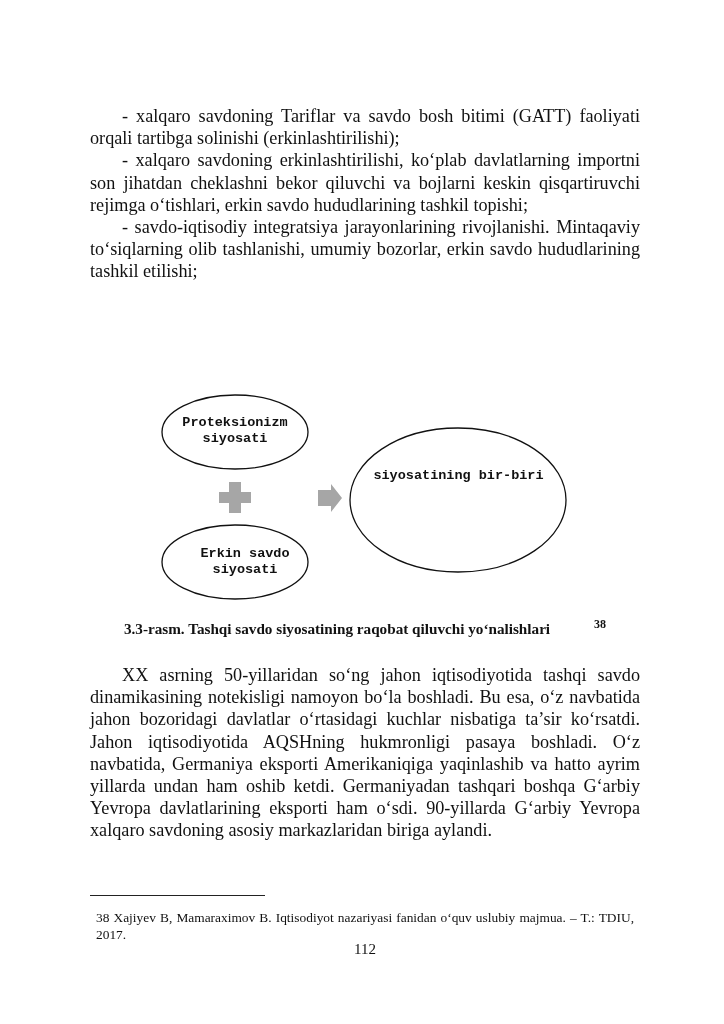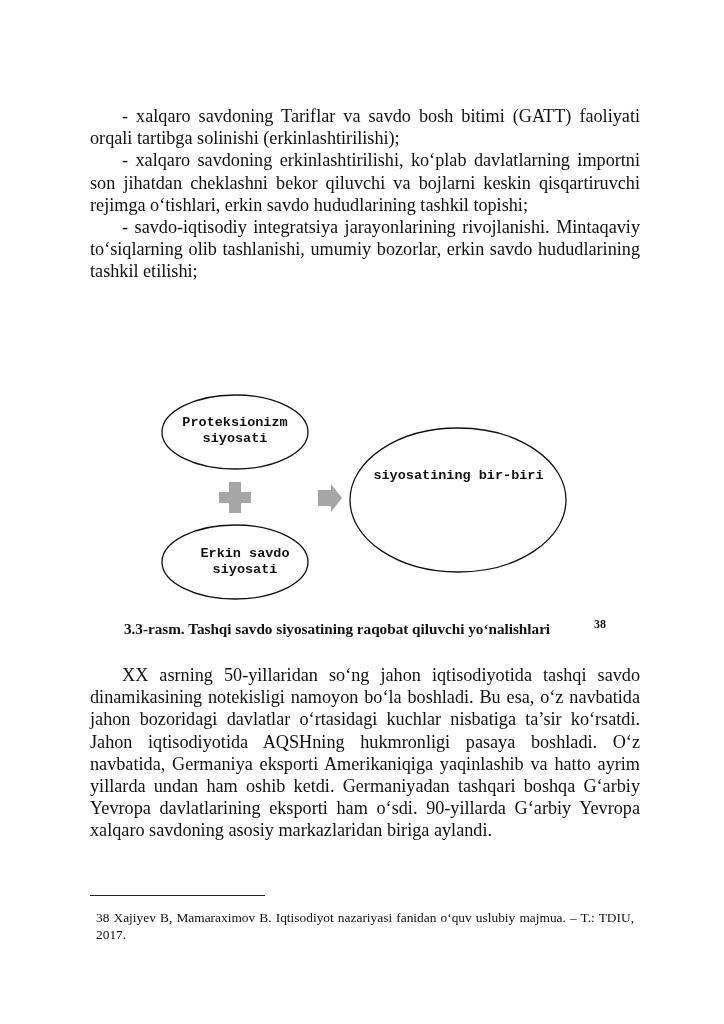--- a/index.html
+++ b/index.html
@@ -161,14 +161,15 @@
   <div class="text-block" id="block2">
     <p>XX asrning 50-yillaridan so‘ng jahon iqtisodiyotida tashqi savdo dinamikasining notekisligi namoyon bo‘la boshladi. Bu esa, o‘z navbatida jahon bozoridagi davlatlar o‘rtasidagi kuchlar nisbatiga ta’sir ko‘rsatdi. Jahon iqtisodiyotida AQSHning hukmronligi pasaya boshladi. O‘z navbatida, Germaniya eksporti Amerikaniqiga yaqinlashib va hatto ayrim yillarda undan ham oshib ketdi. Germaniyadan tashqari boshqa G‘arbiy Yevropa davlatlarining eksporti ham o‘sdi. 90-yillarda G‘arbiy Yevropa xalqaro savdoning asosiy markazlaridan biriga aylandi.</p>
   </div>
 
   <div class="footnote-rule"></div>
 
   <div class="footnote">
     <p>38 Xajiyev B, Mamaraximov B. Iqtisodiyot nazariyasi fanidan o‘quv uslubiy majmua. – T.: TDIU, 2017.</p>
   </div>
 
+  <div class="page-number">112</div>
 
 </div>
 
 </body></html>

